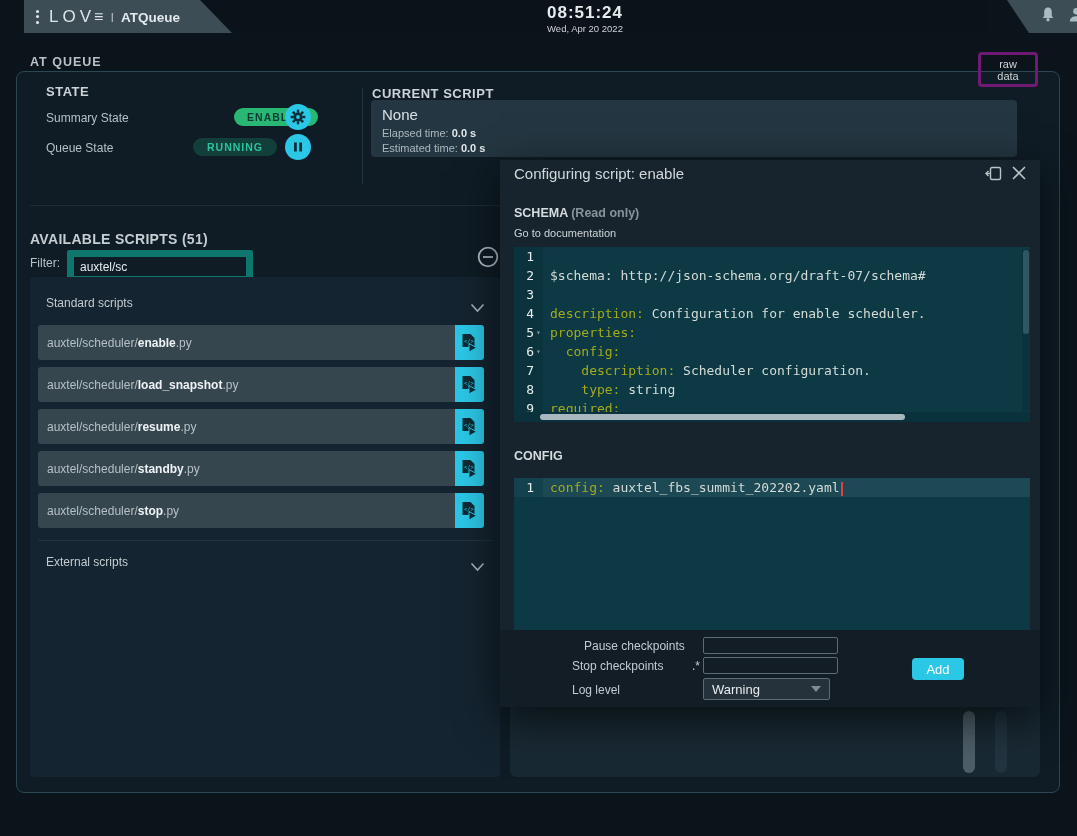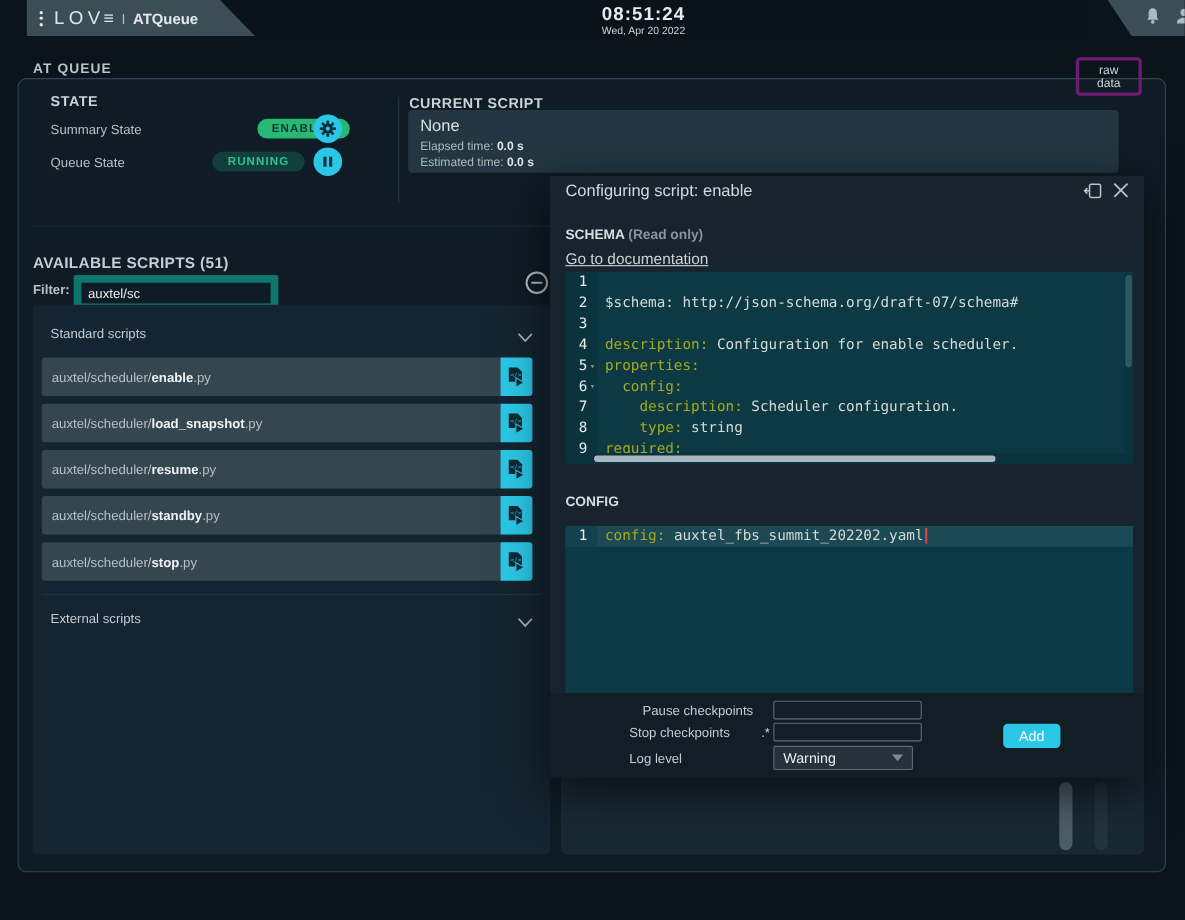--- a/index.html
+++ b/index.html
@@ -50,21 +50,21 @@
 
   
   #cs-title{left:372px;top:86px;font-size:13px;font-weight:700;color:#ccd3d7;letter-spacing:.5px;}
   #cs-card{left:371px;top:100px;width:646px;height:57px;background:#243641;border-radius:4px;}
   #cs-name{left:382px;top:106px;font-size:15px;color:#d9e0e3;}
   .cs-row{font-size:11px;color:#aeb9be;}
   .cs-row b{color:#e2e8ea;}
 
   
   #av-title{left:30px;top:231px;font-size:14px;font-weight:700;color:#c6cdd2;letter-spacing:.3px;}
-  #filter-label{left:30px;top:256px;font-size:12px;color:#b6c0c5;font-weight:bold;}
+  #filter-label{left:30px;top:256px;font-size:12px;color:#b6c0c5;}
   #filter-input{left:67px;top:250px;width:160px;height:19px;background:transparent;border:7px solid #0f766e;
     border-radius:2px;color:#e8edef;font-size:12px;padding:0 6px;font-family:"Liberation Sans",sans-serif;}
   #collapse-btn{left:477px;top:246px;width:22px;height:22px;cursor:pointer;}
   #scripts-container{left:30px;top:277px;width:470px;height:500px;background:#142430;border-radius:4px;}
   .group-label{font-size:12px;color:#c3cbd0;}
   .chev{cursor:pointer;}
   #script-list{left:38px;top:325px;width:446px;}
   .script-row{display:flex;height:35px;margin-bottom:7px;cursor:pointer;}
   .script-row .txt{flex:1;background:#35464f;border-radius:3px 0 0 3px;display:flex;align-items:center;
     padding-left:9px;font-size:12px;color:#b6c0c5;}
@@ -78,21 +78,21 @@
   #under-strip{left:995px;top:711px;width:12px;height:62px;background:#223440;border-radius:6px;}
 
   
   #modal{left:500px;top:160px;width:540px;height:547px;background:#18242d;
     box-shadow:0 12px 40px rgba(0,0,0,.65);}
   #modal-title{left:514px;top:165px;font-size:15px;color:#d1d8dc;}
   #modal-dup{left:984px;top:166px;cursor:pointer;}
   #modal-close{left:1011px;top:165px;cursor:pointer;}
   #schema-heading{left:514px;top:206px;font-size:12.5px;font-weight:700;color:#d6dde0;}
   #schema-heading .ro{color:#88939a;}
-  #doc-link{left:514px;top:227px;font-size:14px;color:#ccd4d8;text-decoration:underline;cursor:pointer;}
+  #doc-link{left:514px;top:227px;font-size:11px;color:#ccd4d8;cursor:pointer;}
 
   .editor{background:#0d3944;font-family:"DejaVu Sans Mono",monospace;font-size:13px;overflow:hidden;}
   #schema-editor{left:514px;top:247px;width:516px;height:166px;}
   #config-editor{left:514px;top:478px;width:516px;height:152px;}
   .code-line{display:flex;height:19px;line-height:19px;white-space:pre;}
   .code-line.active{background:#1c4954;}
   .ln{width:20px;text-align:right;color:#e8eeee;background:#0b333d;flex:0 0 20px;}
   .code-line.active .ln{background:#12424d;}
   .fold{width:9px;flex:0 0 9px;font-size:8px;color:#7f99a1;background:#0b333d;text-align:center;line-height:19px;}
   .code-line.active .fold{background:#12424d;}

